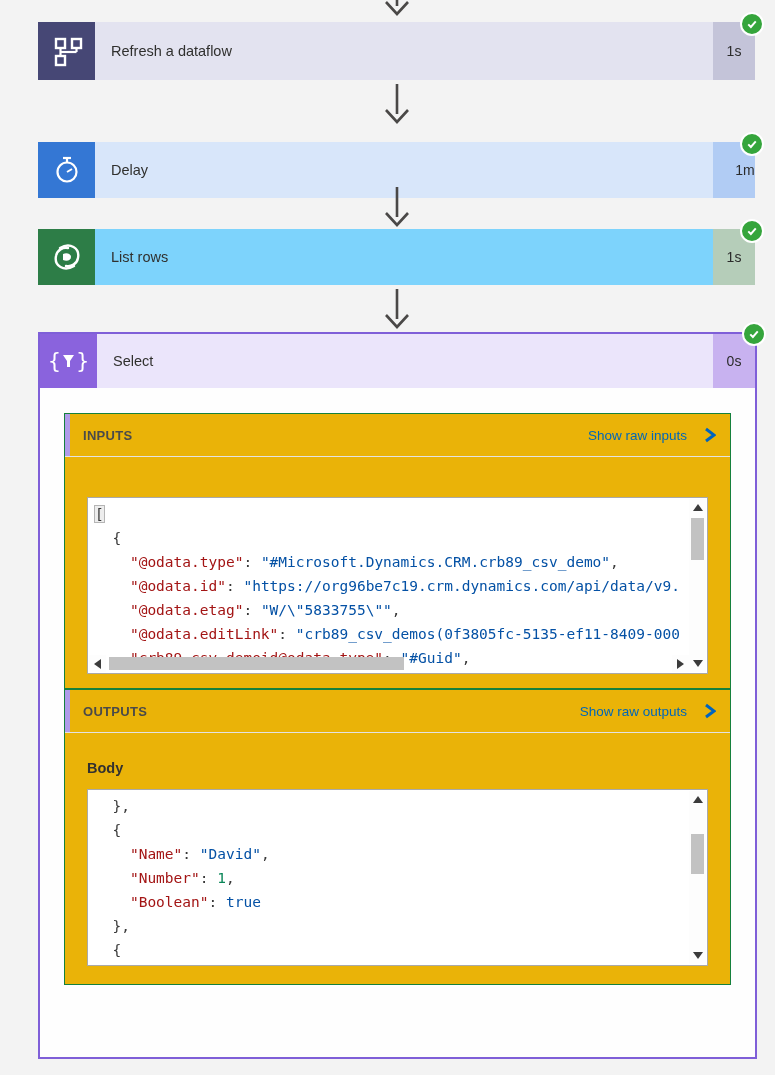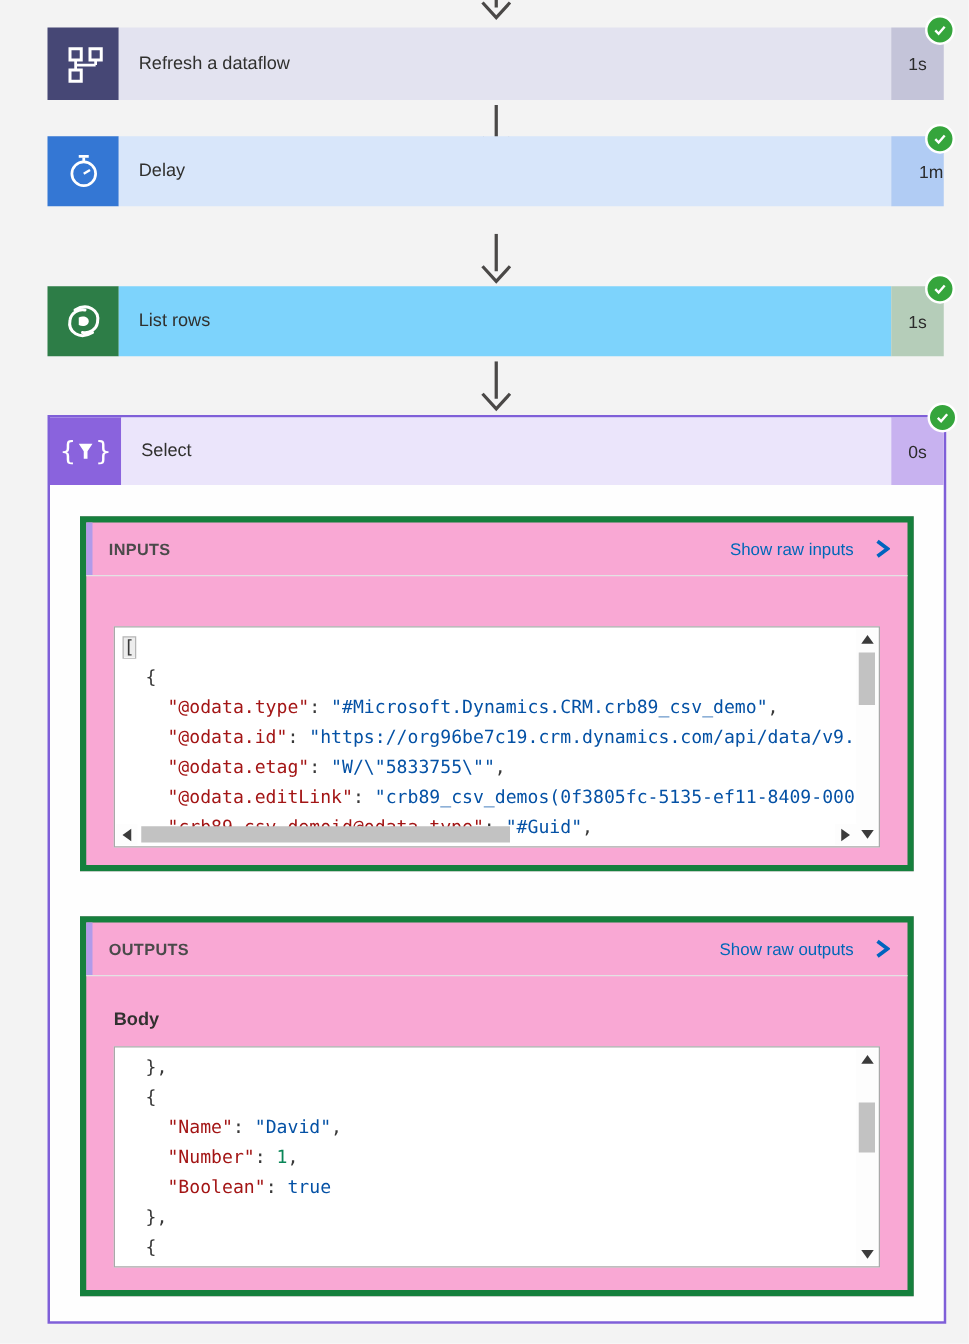--- a/index.html
+++ b/index.html
@@ -12,21 +12,21 @@
 
   
   .step-card { position:absolute; left:38px; width:717px; height:56px; display:flex; cursor:pointer; }
   .step-icon { width:57px; display:flex; align-items:center; justify-content:center; flex:none; }
   .step-label { flex:1; display:flex; align-items:center; padding-left:16px; font-size:14.5px; color:#30302e; }
   .step-chip { width:42px; flex:none; display:flex; align-items:center; justify-content:center; font-size:14px; color:#2b2b2b; }
   #card-dataflow { top:22px; height:58px; }
   #card-dataflow .step-icon { background:#464775; }
   #card-dataflow .step-label { background:#e3e3f0; }
   #card-dataflow .step-chip { background:#c4c4d9; }
-  #card-delay { top:109px; }
+  #card-delay { top:142px; }
   #card-delay .step-icon { background:#3477d4; }
   #card-delay .step-label { background:#d8e6fa; }
   #card-delay .step-chip { background:#b1ccf4;padding-left:22px; }
   #card-listrows { top:229px; }
   #card-listrows .step-icon { background:#2d7d47; }
   #card-listrows .step-label { background:#7dd3fc; }
   #card-listrows .step-chip { background:#b5cdb9; }
 
   .status-badge { position:absolute; top:-10px; right:-9px; width:24px; height:24px;
     border-radius:50%; background:#35a53c; border:2px solid #ffffff;
@@ -37,22 +37,22 @@
     border:2px solid #7f5fd8; background:#fefefe; }
   .select-header { display:flex; height:54px; cursor:pointer; position:relative; }
   .select-header .step-icon { background:#8a63dd; }
   .select-header .step-label { background:#ebe5fb; }
   .select-header .step-chip { background:#c8b2f0; }
   .select-badge { top:-12px; right:-11px; }
   .select-icon-glyph { color:#ffffff; font-size:21px; display:flex; align-items:center; gap:1px; font-family:"DejaVu Sans", sans-serif; }
 
   .select-panel { padding:25px 24px 0 24px; }
 
-  .io-section { border:5px solid #15803d; background:#f9a8d4; }
-  .io-section.outputs { margin-top:36px; }
+  .io-section { border:1px solid #15803d; background:#eab308; }
+  .io-section.outputs { }
   .io-header { height:43px; display:flex; align-items:center; position:relative;
     border-bottom:1px solid #e3e3e3; }
   .io-header::before { content:""; position:absolute; left:0; top:0; bottom:0; width:5px; background:#b09bea; }
   .io-title { margin-left:18px; font-size:13px; font-weight:700; color:#4a4a4a; letter-spacing:.3px; }
   .raw-link { margin-left:auto; margin-right:14px; display:flex; align-items:center; gap:16px;
     color:#0067b8; font-size:13.5px; cursor:pointer; }
   .io-content { padding:27px 22px 14px 22px; }
   .io-section.outputs .io-content { padding-bottom:18px; }
   .field-label { font-size:14.5px; font-weight:700; color:#323130; }
   .code-box { margin-top:13px; height:177px; border:1px solid #a9a9a9; background:#ffffff;

